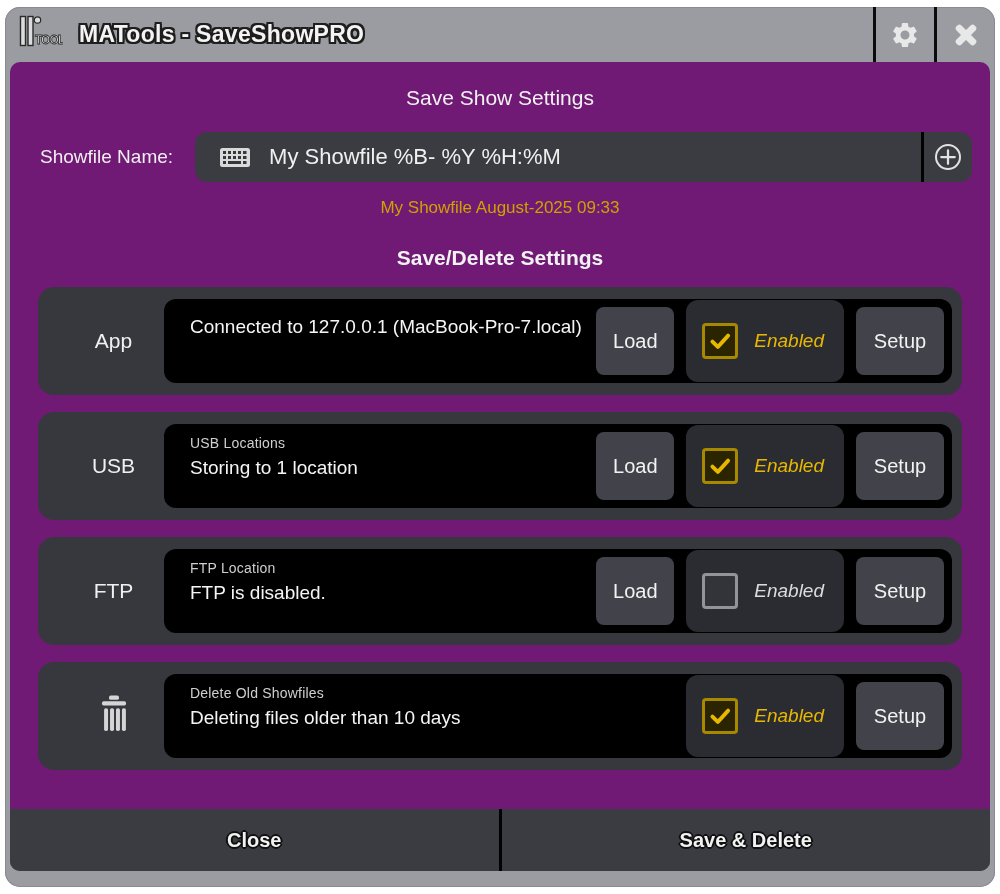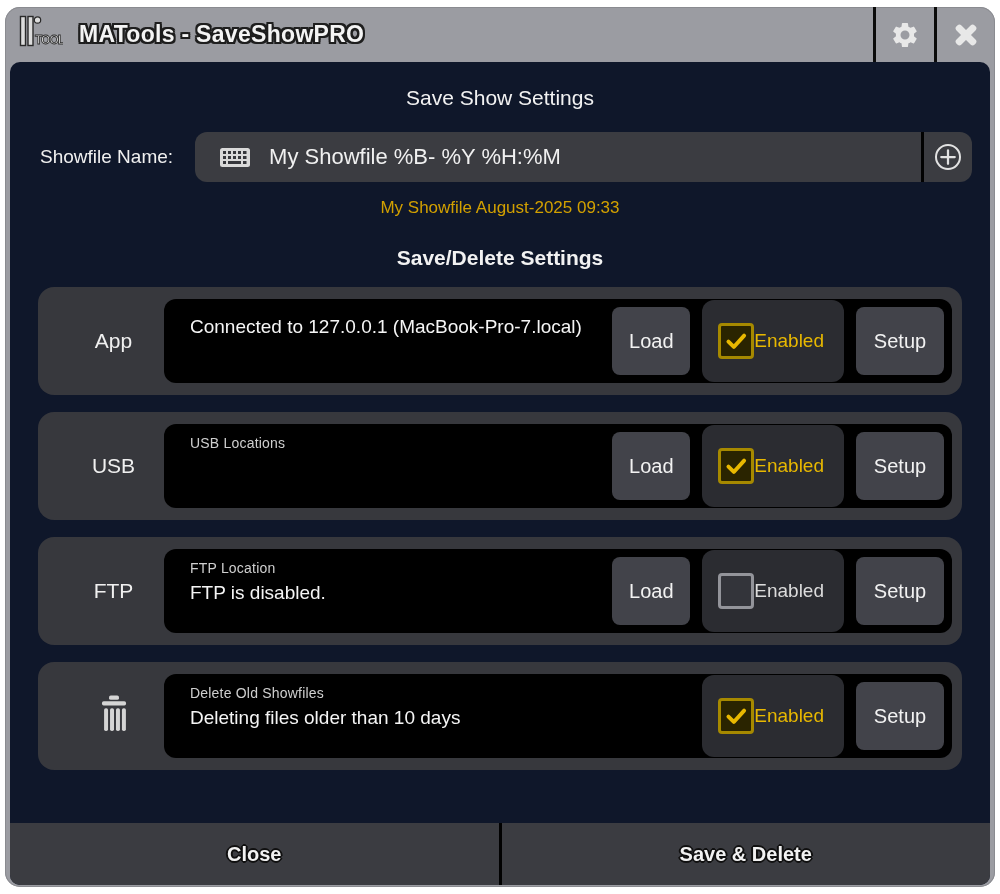--- a/index.html
+++ b/index.html
@@ -21,21 +21,21 @@
     letter-spacing:.3px;
     text-shadow:-2px -2px 0 #1e1e1e,2px -2px 0 #1e1e1e,-2px 2px 0 #1e1e1e,2px 2px 0 #1e1e1e,
                 -2px 0 0 #1e1e1e,2px 0 0 #1e1e1e,0 -2px 0 #1e1e1e,0 2px 0 #1e1e1e;
   }
   .tb-spacer{flex:1;}
   .tb-divider{width:3px;background:#0b0b0b;}
   .tb-btn{width:58px;display:flex;align-items:center;justify-content:center;cursor:pointer;}
 
   
   .content{
-    flex:1;margin:0 5px 2px;background:#0f172a;border-radius:10px;
+    flex:1;margin:0 5px 16px;background:#701a75;border-radius:10px;
     display:flex;flex-direction:column;overflow:hidden;position:relative;
   }
   .heading1{margin-top:24px;text-align:center;font-size:21px;color:#f2f2f2;}
   .heading2{margin-top:28px;text-align:center;font-size:21px;font-weight:bold;color:#f2f2f2;}
 
   .showfile-row{display:flex;align-items:center;margin:22px 18px 0 30px;height:50px;}
   .showfile-label{font-size:19px;color:#f0f0f0;margin-right:22px;white-space:nowrap;}
   .input-group{flex:1;height:50px;background:#3b3c41;border-radius:12px;display:flex;align-items:center;overflow:hidden;}
   .kbd-icon{margin:0 18px 0 24px;display:flex;}
   .input-value{flex:1;font-size:22px;color:#f0f0f0;white-space:nowrap;overflow:hidden;}
@@ -56,21 +56,21 @@
   .panel-line2{font-size:19px;color:#f5f5f5;margin-top:6px;}
   .row-controls{position:absolute;right:18px;top:50%;transform:translateY(-50%);display:flex;align-items:center;gap:12px;}
   .btn{
     height:68px;background:#42434a;border-radius:8px;border:none;color:#f2f2f2;font-size:20px;
     display:flex;align-items:center;justify-content:center;cursor:pointer;
   }
   .btn-load{width:78px;}
   .btn-setup{width:88px;}
   .enabled-group{
     height:82px;background:#2b2c31;border-radius:12px;display:flex;align-items:center;
-    padding:0 20px 0 16px;cursor:pointer;
+    padding:0 20px 0 16px;gap:16px;cursor:pointer;font-style:italic;
   }
   .checkbox{
     width:36px;height:36px;border:3px solid #a68900;border-radius:4px;background:#2a2400;
     display:flex;align-items:center;justify-content:center;flex:0 0 auto;
   }
   .enabled-label{font-size:19px;color:#e8b800;white-space:nowrap;}
   .enabled-group.unchecked .checkbox{border-color:#93949a;background:#33343a;}
   .enabled-group.unchecked .enabled-label{color:#dcdcdc;}
 
   
@@ -183,20 +183,21 @@
             <span class="enabled-label">Enabled</span>
           </div>
           <button class="btn btn-setup">Setup</button>
         </div>
       </div>
 
       <div class="row">
         <div class="row-label">USB</div>
         <div class="row-panel">
           <div class="panel-line1">USB Locations</div>
+          <div class="panel-line2">Storing to 1 location</div>
         </div>
         <div class="row-controls">
           <button class="btn btn-load">Load</button>
           <div class="enabled-group">
             <span class="checkbox">
               <svg class="check-icon" width="26" height="26" viewBox="0 0 24 24">
                 <path d="M5 12.5l5 5 9.5-10.5" stroke="#e8b800" stroke-width="3.6" fill="none" stroke-linecap="round" stroke-linejoin="round"></path>
               </svg>
             </span>
             <span class="enabled-label">Enabled</span>

